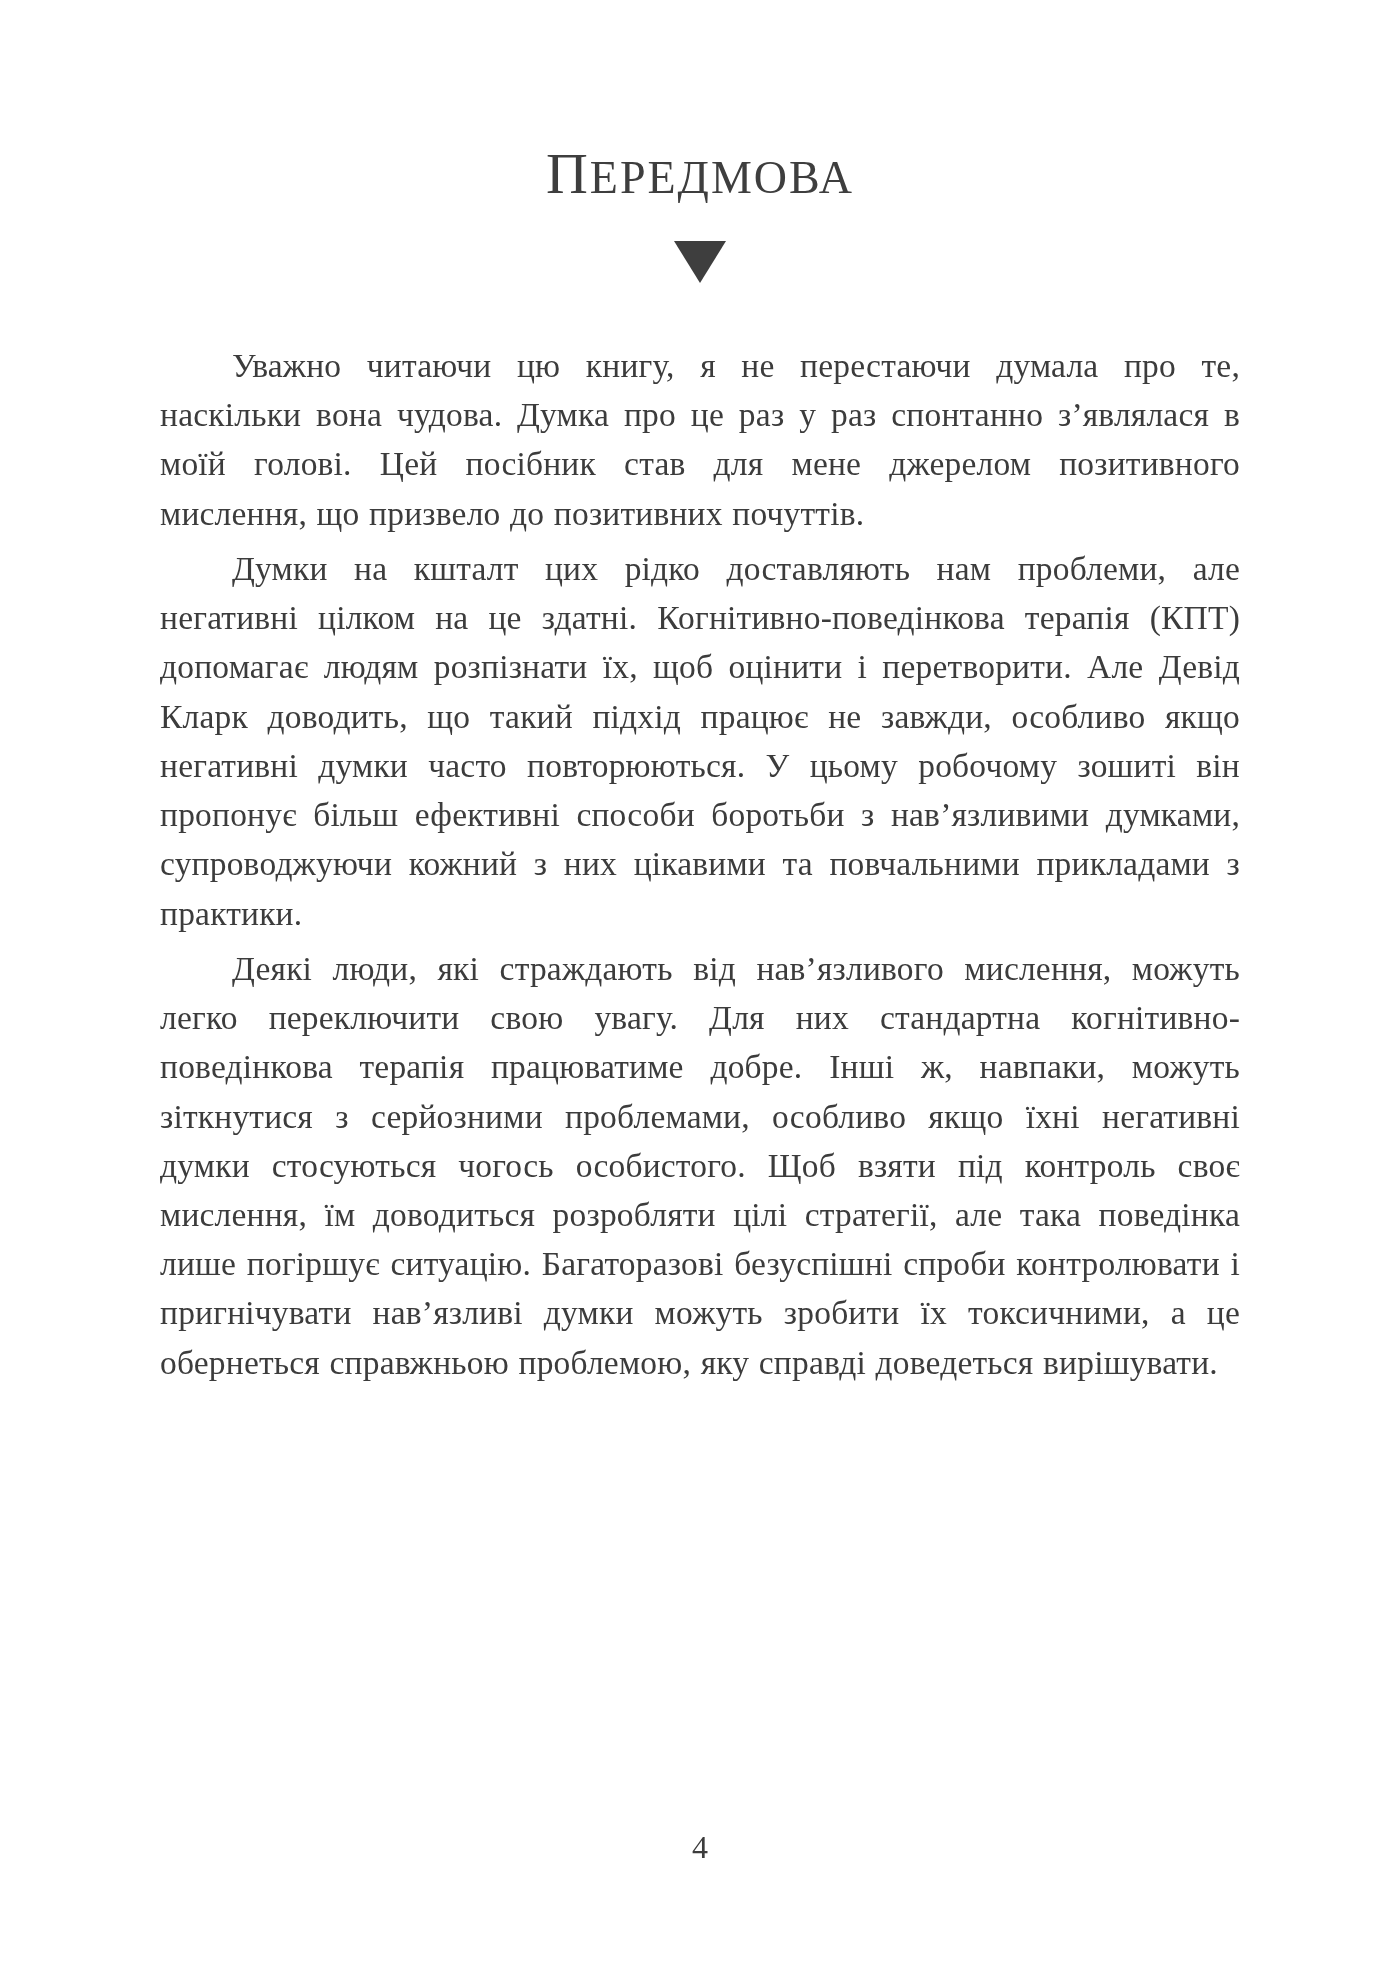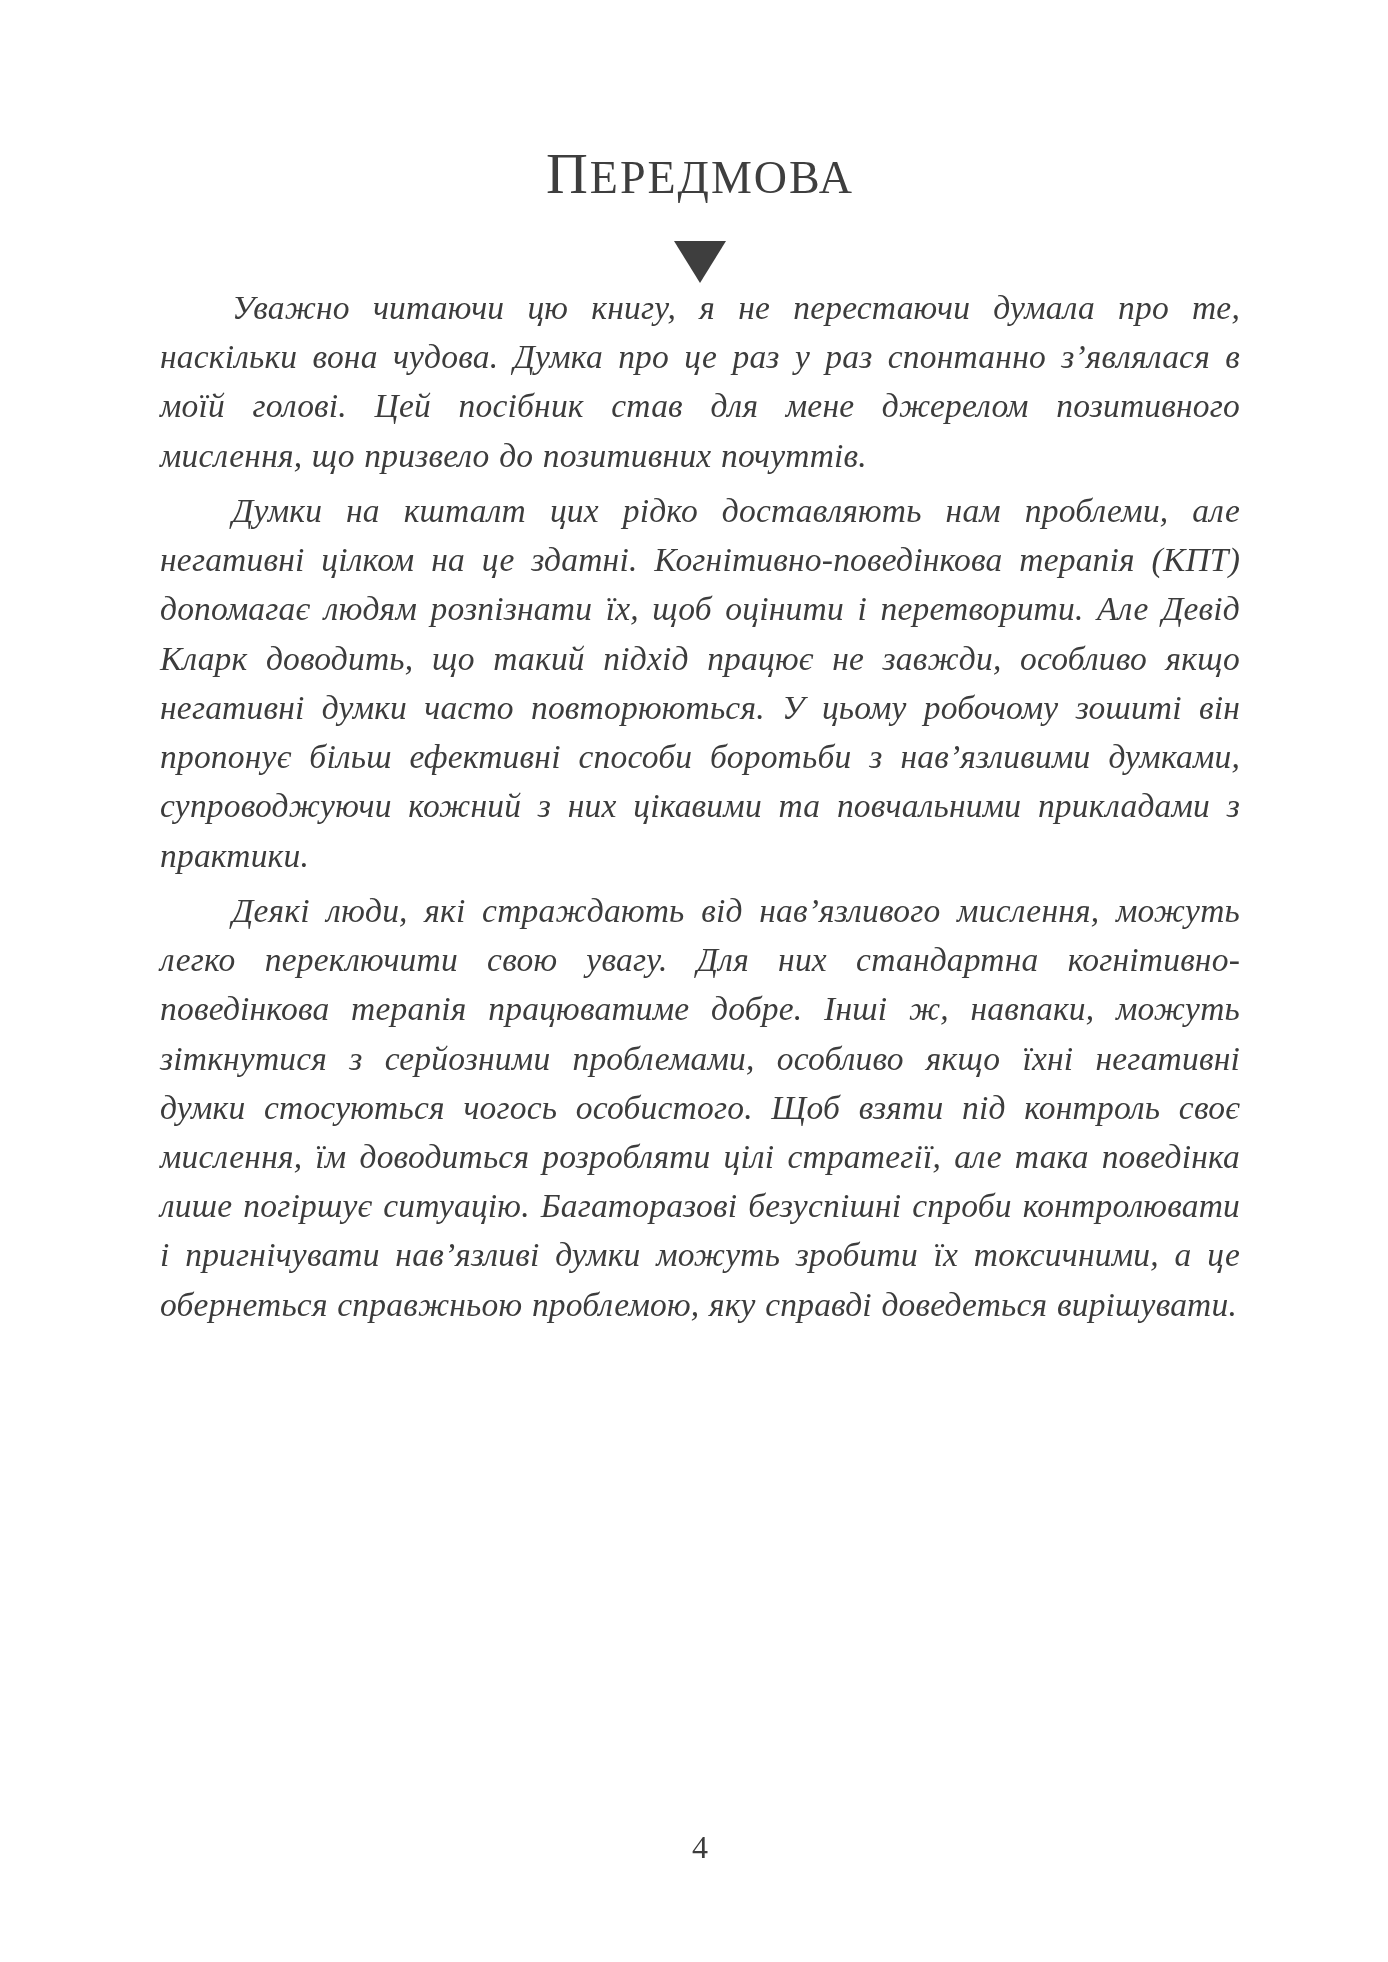--- a/index.html
+++ b/index.html
@@ -40,21 +40,21 @@
   }
   .ornament {
     margin: 34px auto 0 auto;
     width: 0;
     height: 0;
     border-left: 26px solid transparent;
     border-right: 26px solid transparent;
     border-top: 42px solid #3e3e3e;
   }
   .body-text {
-    font-style: italic;
+    margin-top: 58px;
   }
   .body-text p {
     margin: 0 0 6px 0;
     text-indent: 72px;
     text-align: justify;
     font-size: 33.5px;
     line-height: 1.47;
     color: #3c3c3c;
     letter-spacing: 0.2px;
     word-spacing: 1px;

